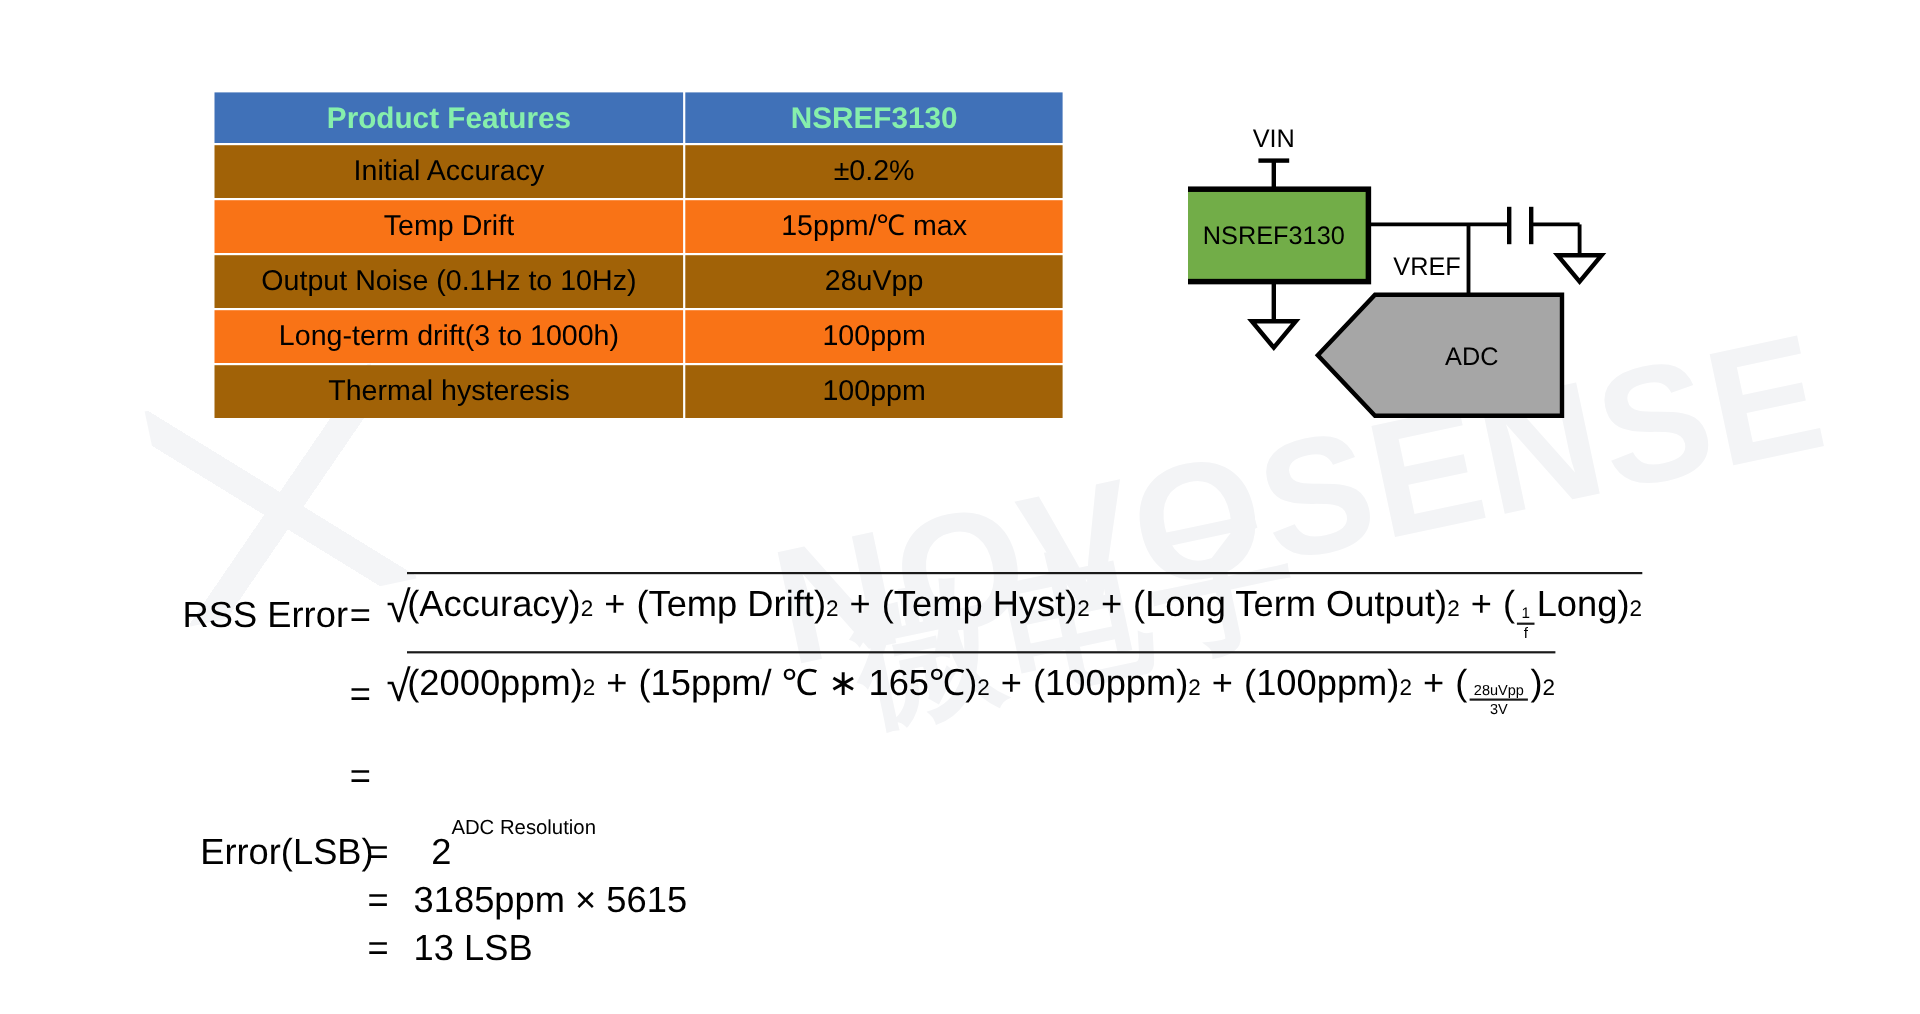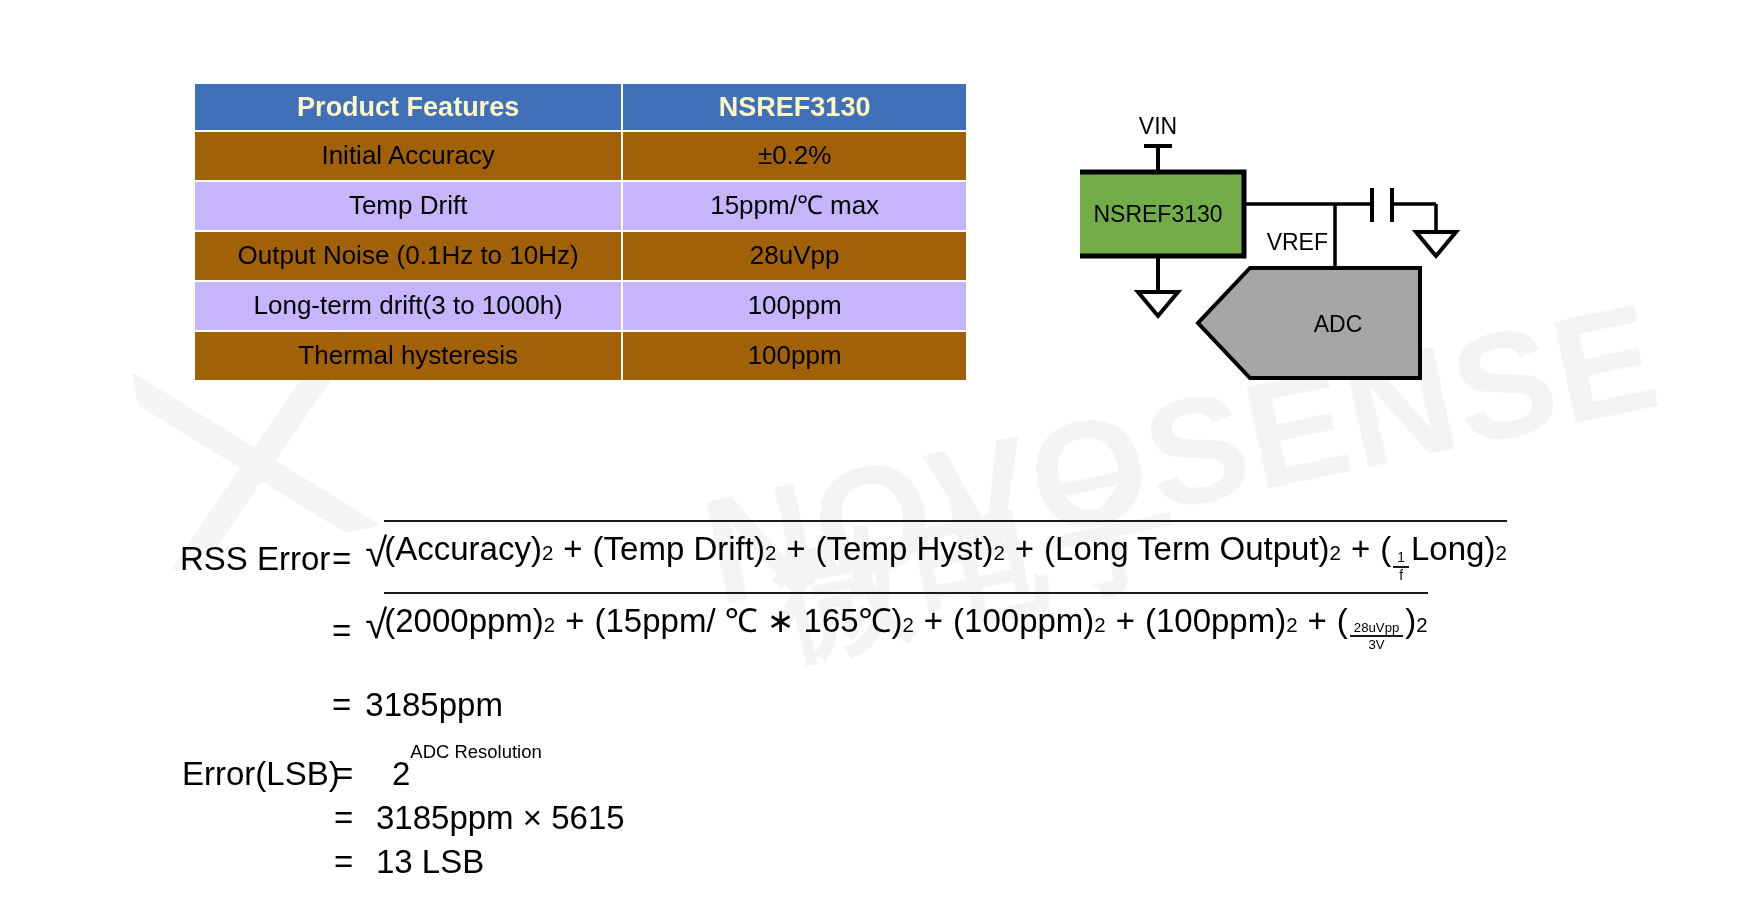--- a/index.html
+++ b/index.html
@@ -72,44 +72,44 @@
     padding: 0;
     height: 48px;
     text-align: center;
     vertical-align: middle;
     font-size: 26px;
     font-weight: 400;
     line-height: 1.05;
   }
   #spec-table th {
     background: #4071b8;
-    color: #fef9c3;
+    color: #86efac;
     font-weight: 700;
     font-size: 27px;
     height: 46px;
   }
   #spec-table col.c1 { width: 430px; }
   #spec-table col.c2 { width: 345px; }
   .row-a td { background: #a16207; }
-  .row-b td { background: #c4b5fd; }
+  .row-b td { background: #f97316; }
 
   
   #circuit {
     position: absolute;
     left: 1080px;
     top: 110px;
     width: 450px;
     height: 280px;
     z-index: 2;
   }
 
   
   #math {
     position: absolute;
-    left: 180px;
+    left: 166px;
     top: 520px;
     z-index: 2;
     font-size: 33px;
     line-height: 1.0;
   }
   .mrow {
     display: flex;
     align-items: flex-start;
     white-space: nowrap;
   }
@@ -326,21 +326,20 @@
         </span>
         <span>)</span>
           <sup class="exp">2</sup>
       </span>
     </span>
   </div>
 
   <div class="mrow" style="margin-top:14px;">
     <span class="lhs"></span>
     <span class="eq">=</span>
-    <span class="plain-line">3185ppm</span>
   </div>
 </div>
 
 <div id="lsb">
   <div class="lsb-row">
     <span class="lsb-label">Error(LSB)</span>
     <span class="lsb-eq">=</span>
     <span style="display:inline-block;width:16px;"></span>
     <span>2</span>
       <sup class="small-sup">ADC Resolution</sup>

